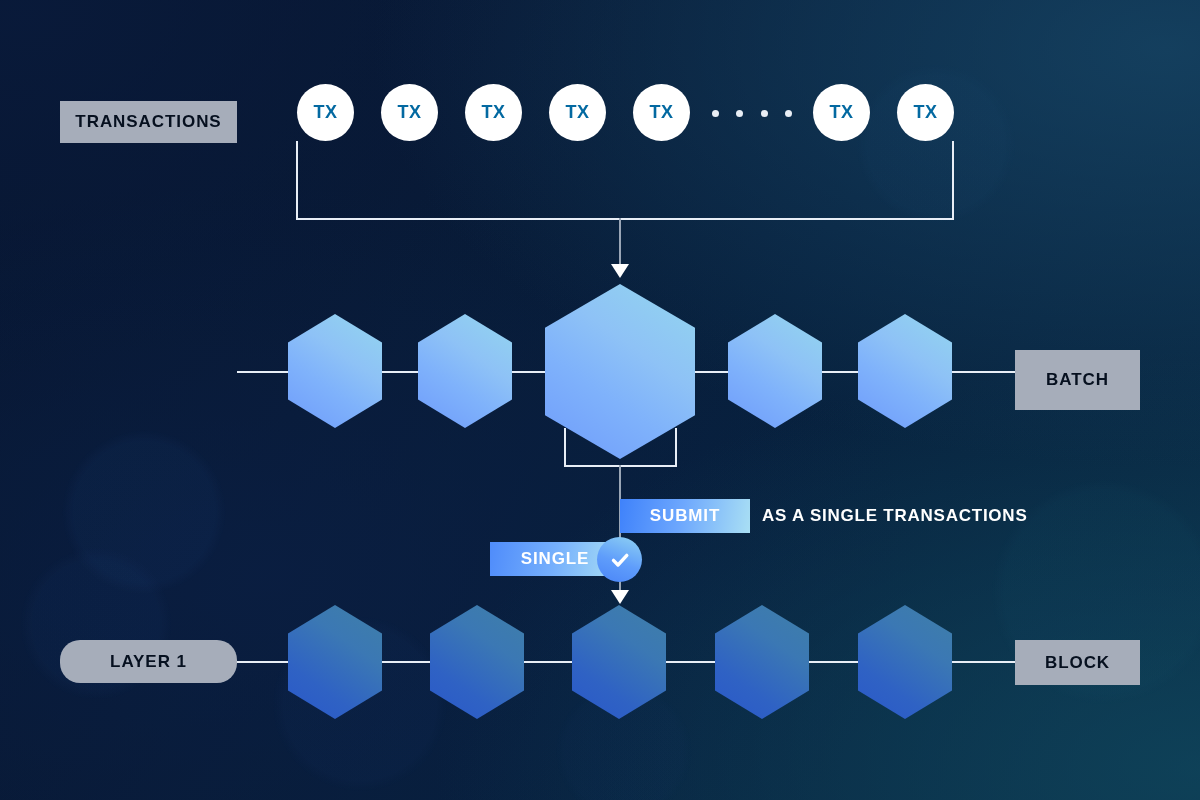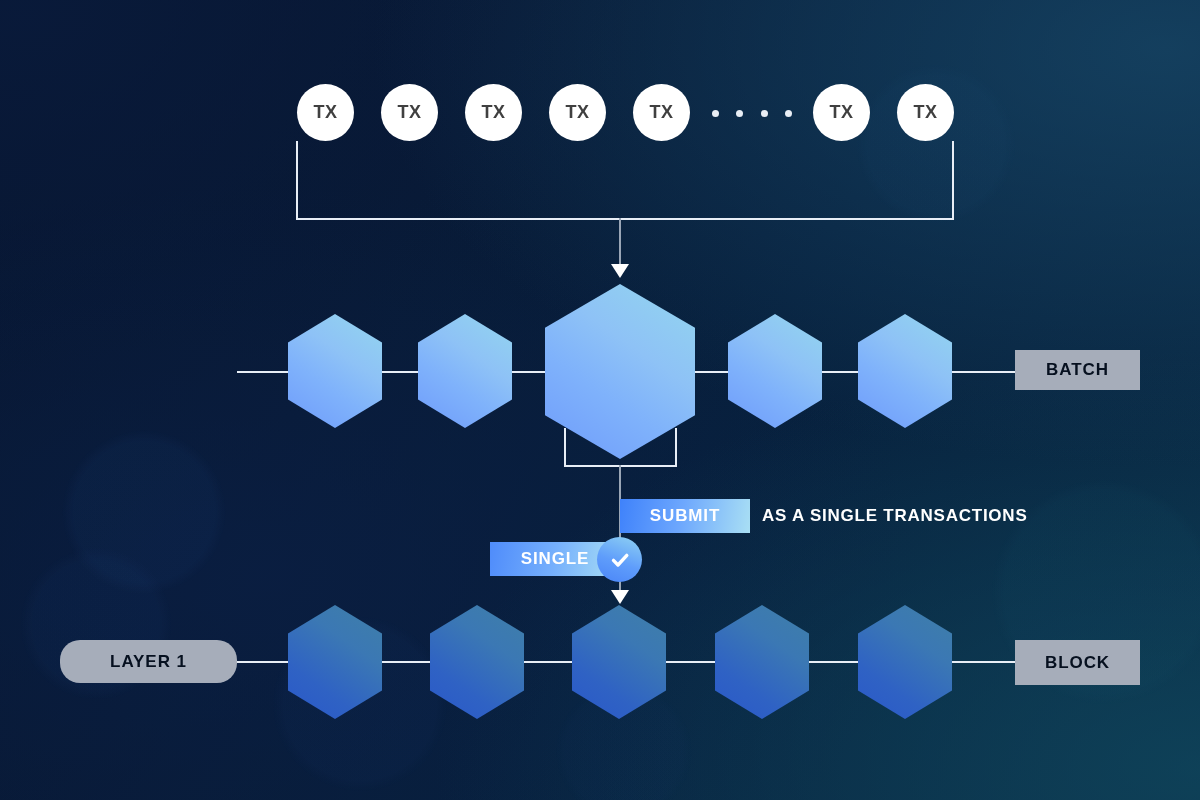--- a/index.html
+++ b/index.html
@@ -52,30 +52,30 @@
     color: #06101f;
   }
   .chip-blue {
     background: linear-gradient(100deg, #4b8bfb 0%, #6ea8fd 42%, #8fd0f2 100%);
     color: #0a1426;
   }
 
   #chip-transactions { left:60px;  top:101px; width:177px; height:42px; font-size:17px; }
   #chip-layer2       { left:60px;  top:350px; width:177px; height:43px; font-size:17px; }
   #chip-layer1       { left:60px;  top:640px; width:177px; height:43px; font-size:17px;border-radius:20px; }
-  #chip-batch        { left:1015px;top:350px; width:125px; height:40px; font-size:17px; }
+  #chip-batch        { left:1015px;top:350px; width:125px; height:60px; font-size:17px; }
   #chip-block        { left:1015px;top:640px; width:125px; height:45px; font-size:17px; }
 
   
   .tx {
     position: absolute;
     width: 57px; height: 57px;
     border-radius: 50%;
     background: #ffffff;
-    color: #404040;
+    color: #0369a1;
     display: flex;
     align-items: center;
     justify-content: center;
     font-size: 18px;
     font-weight: 700;
     letter-spacing: .03em;
     top: 84px;
   }
   .ellipsis-dots {
     position: absolute;
@@ -157,20 +157,23 @@
     background: linear-gradient(200deg, #8fd2f2 0%, #5f9dfb 55%, #4a85f8 100%);
     display: flex; align-items: center; justify-content: center;
   }
   #check-circle svg { display:block; }
 </style>
 </head>
 <body>
 
 <div id="stage">
 
+  <div class="chip chip-grey" id="chip-transactions">
+    <span>TRANSACTIONS</span>
+  </div>
 
   <div id="tx-row">
       <div class="tx" style="left: 297px;">
         <span>TX</span>
       </div>
       <div class="tx" style="left: 381px;">
         <span>TX</span>
       </div>
       <div class="tx" style="left: 465px;">
         <span>TX</span>

